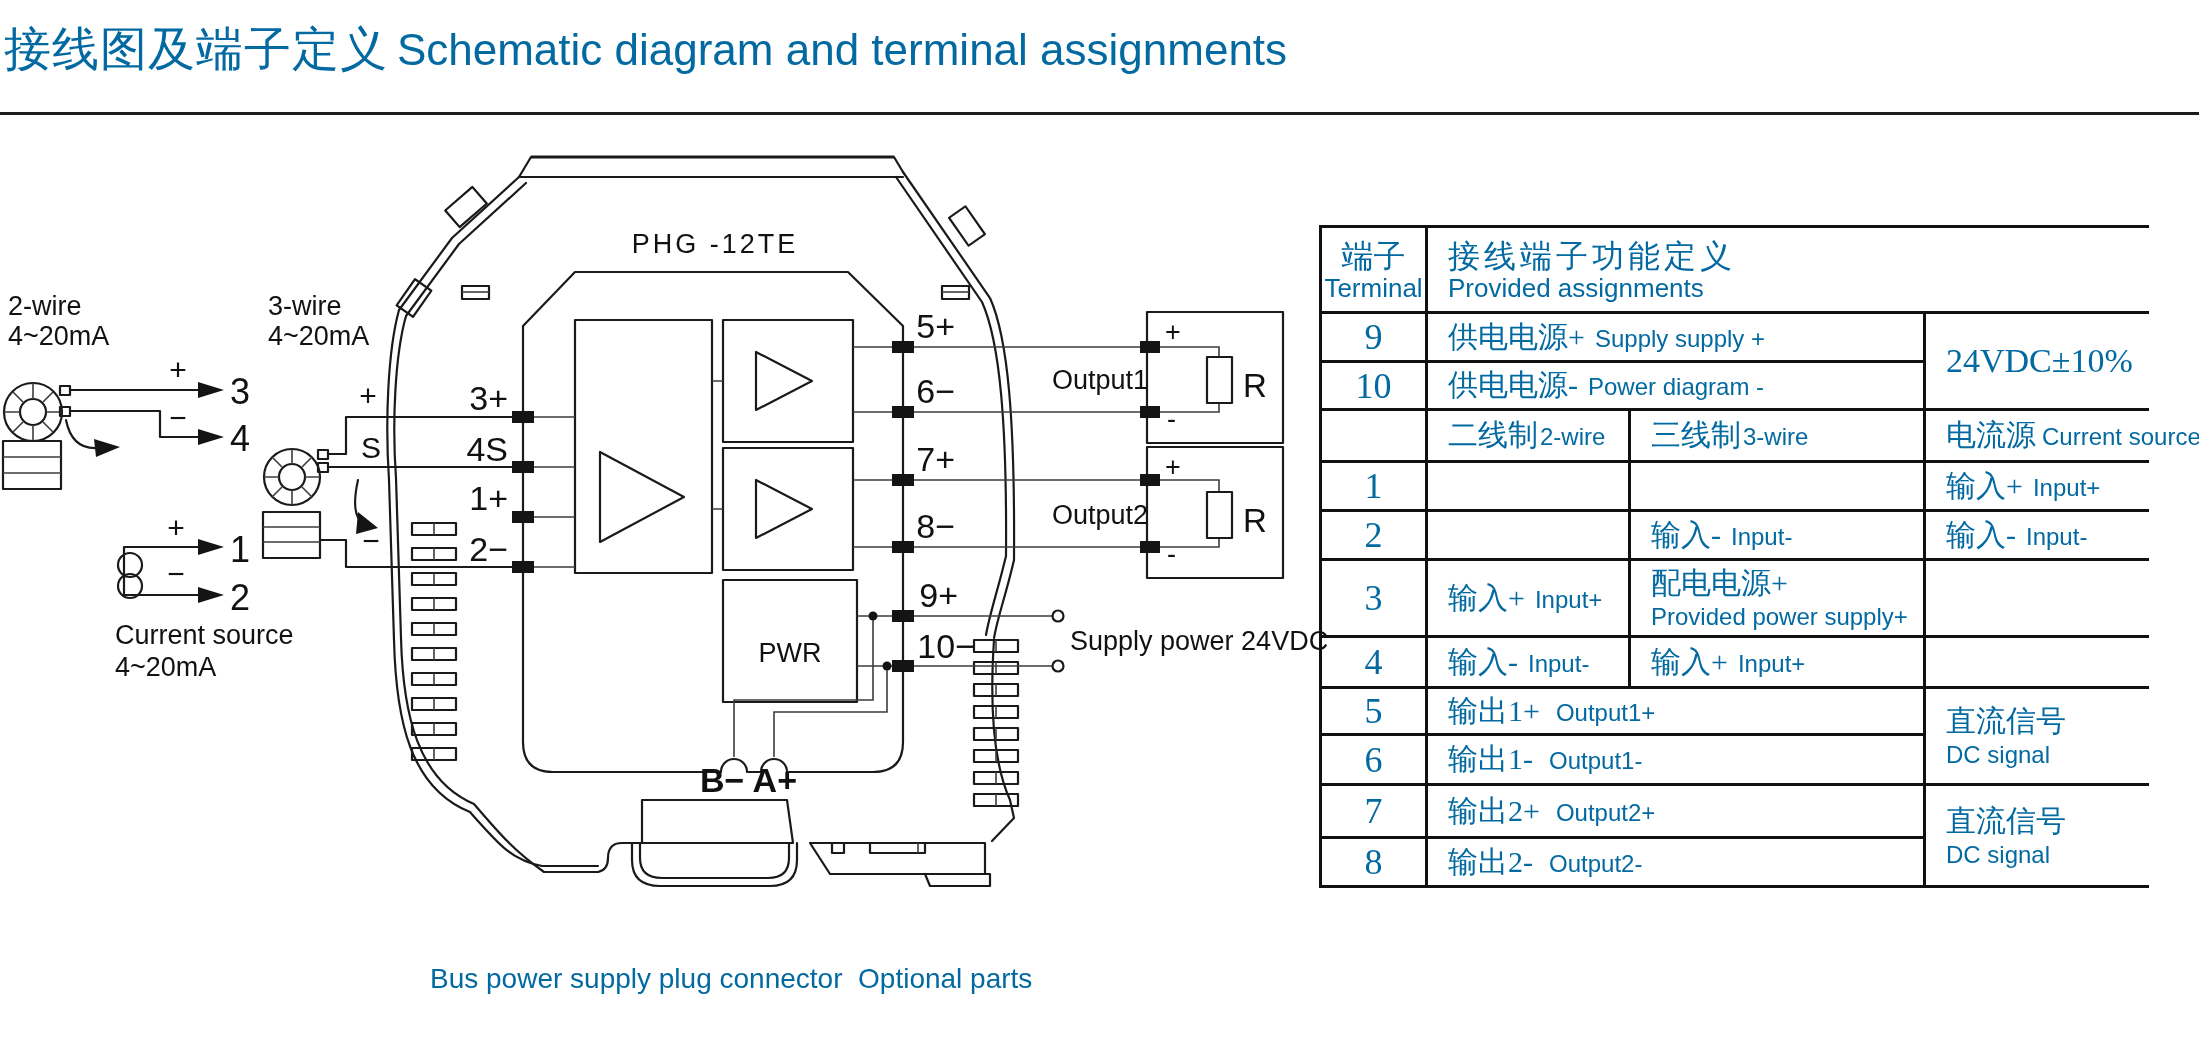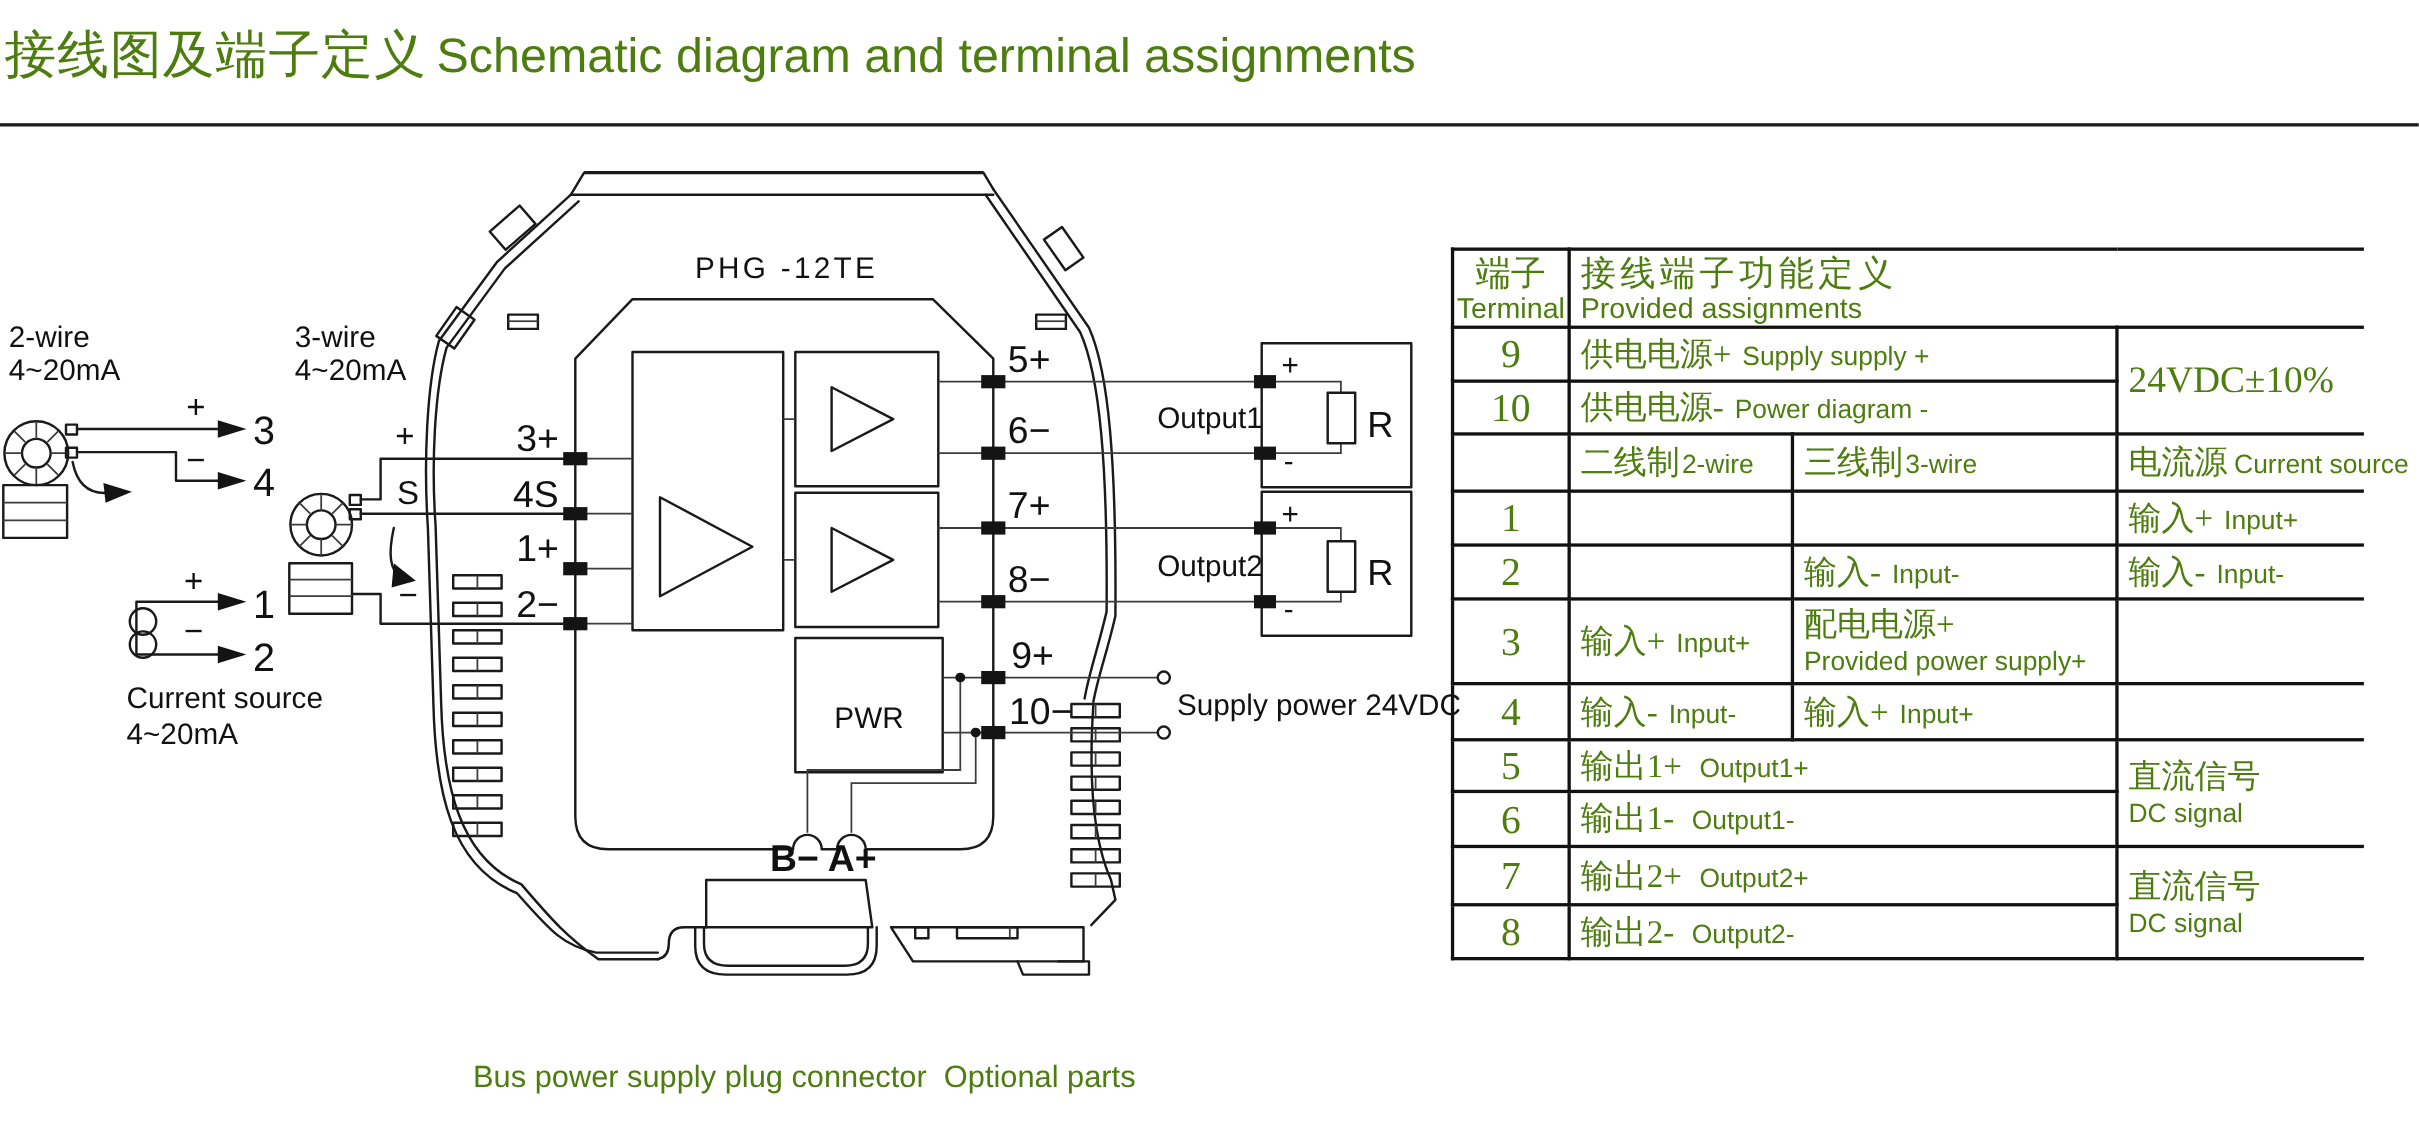--- a/index.html
+++ b/index.html
@@ -1,17 +1,17 @@
 <!DOCTYPE html>
 <html><head>
 <meta charset="utf-8">
 <style>
   html,body{margin:0;padding:0;background:#fff;}
   #page{position:relative;width:2199px;height:1042px;background:#fff;overflow:hidden;
-        font-family:"Liberation Sans","DejaVu Sans",sans-serif;color:#4d7c0f;}
+        font-family:"Liberation Sans","DejaVu Sans",sans-serif;color:#0369a1;}
   
   #title{position:absolute;left:4px;top:18px;white-space:pre;}
   #title .zh{font-size:47px;font-weight:500;letter-spacing:1px;font-family:"Liberation Sans","DejaVu Sans",sans-serif;}
   #title .en{font-size:44px;letter-spacing:0px;}
   #title-rule{position:absolute;left:0;top:112px;width:2199px;height:3px;background:#1c1c1c;}
   
   #schem{position:absolute;left:0;top:120px;}
   svg text{font-family:"Liberation Sans","DejaVu Sans",sans-serif;fill:#111;}
   .ln{stroke:#1a1a1a;stroke-width:2.2;fill:none;stroke-linejoin:round;stroke-linecap:round;}
   .ln3{stroke:#1a1a1a;stroke-width:3;fill:none;}
@@ -24,21 +24,21 @@
   
   #caption{position:absolute;left:430px;top:924px;white-space:pre;}
   #caption .zh{font-size:31px;line-height:42px;display:block;}
   #caption .en{font-size:28px;line-height:37px;display:block;}
   
   #tassign{position:absolute;left:1319px;top:225px;}
   table{border-collapse:collapse;table-layout:fixed;width:828px;}
   td{border:3px solid #111;padding:0;vertical-align:middle;overflow:visible;white-space:nowrap;}
   td.noR{border-right:none;}
   td.cn{text-align:center;}
-  td.pad{padding-left:9px;margin-top:44px;}
+  td.pad{padding-left:20px;margin-top:44px;}
   .zhs{font-family:"Liberation Serif","DejaVu Serif",serif;font-size:30px;}
   .ens{font-size:24px;margin-left:10px;}
   .ens0{font-size:24px;margin-left:2px;}
   .tnum{font-family:"Liberation Serif","DejaVu Serif",serif;font-size:36px;}
   .hzh{font-family:"Liberation Serif","DejaVu Serif",serif;font-size:32px;display:block;line-height:36px;}
   .hen{font-size:26px;display:block;line-height:28px;}
   .spec{font-family:"Liberation Serif","DejaVu Serif",serif;font-size:34px;}
   .stack1{font-family:"Liberation Serif","DejaVu Serif",serif;font-size:30px;display:block;line-height:38px;}
   .stack2{font-size:24px;display:block;line-height:30px;}
 </style>
@@ -267,21 +267,21 @@
 
   <div id="tassign">
     <table>
       <colgroup>
           <col style="width:106px">
           <col style="width:203px">
           <col style="width:295px">
           <col style="width:224px">
         </colgroup>
       <tbody>
-          <tr style="height:71px">
+          <tr style="height:86px">
         <td class="cn">
           <span class="hzh">端子</span>
           <span class="hen">Terminal</span>
         </td>
         <td colspan="3" class="pad noR">
           <span class="hzh" style="letter-spacing:4px">接线端子功能定义</span>
           <span class="hen">Provided assignments</span>
         </td>
       </tr>
       <tr style="height:49px">

